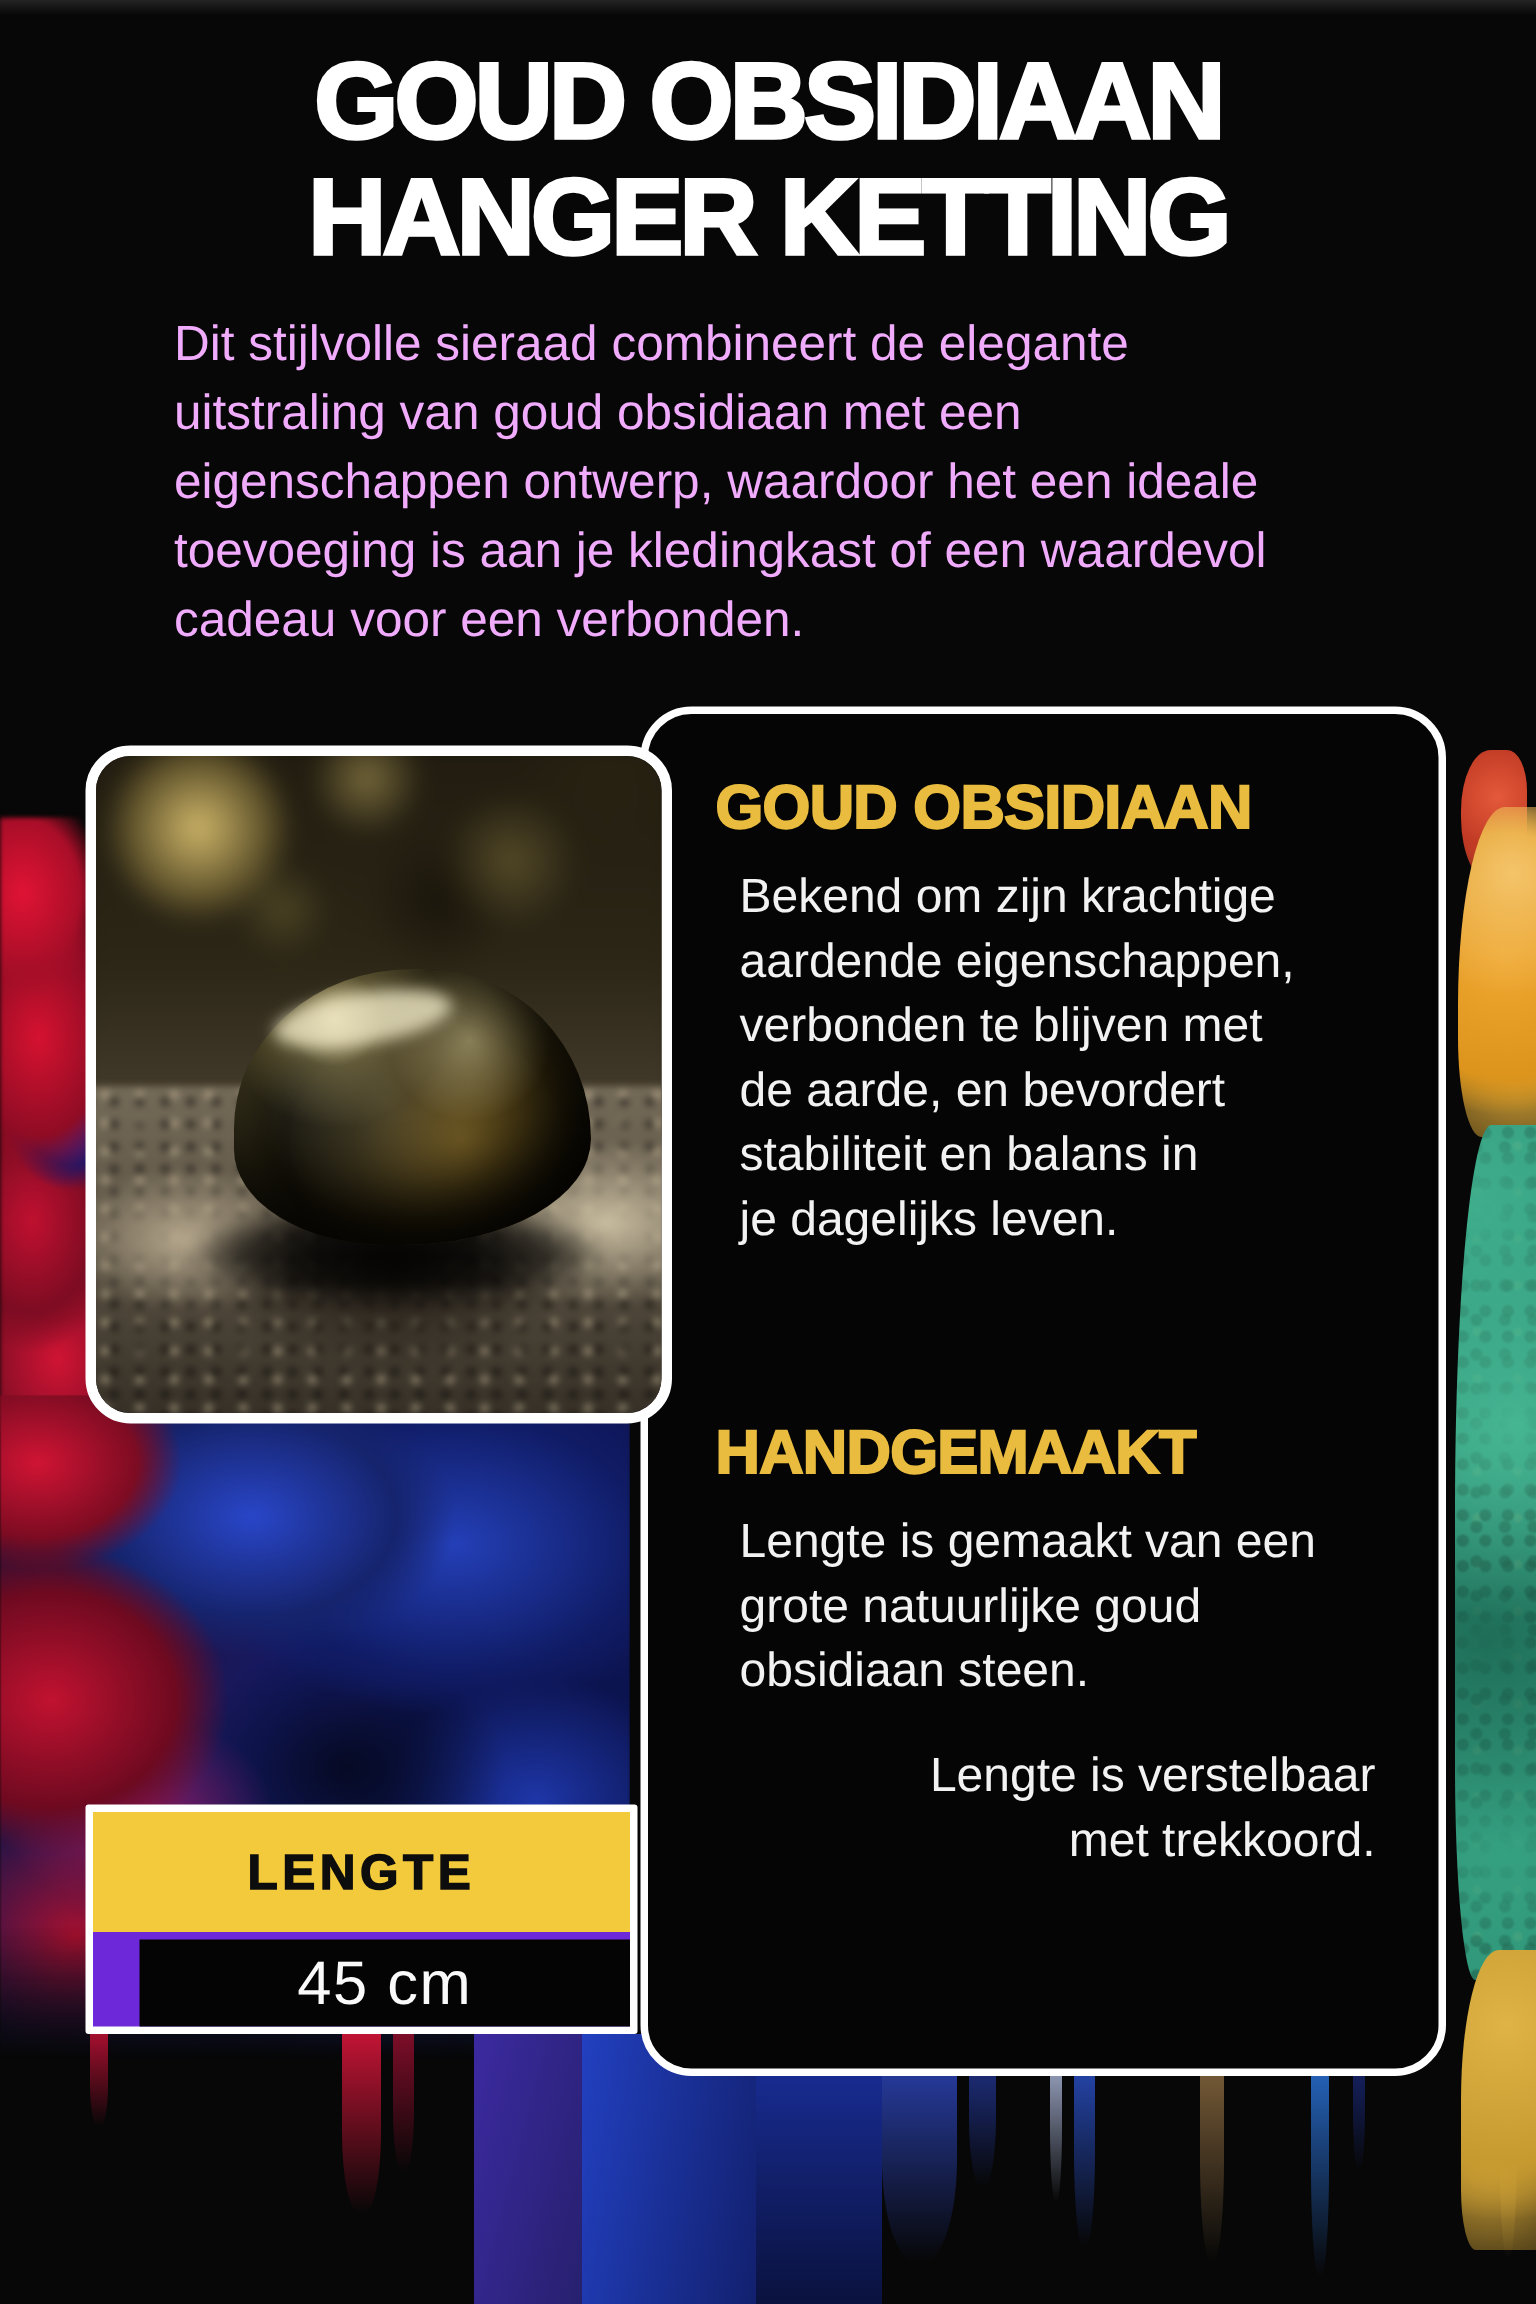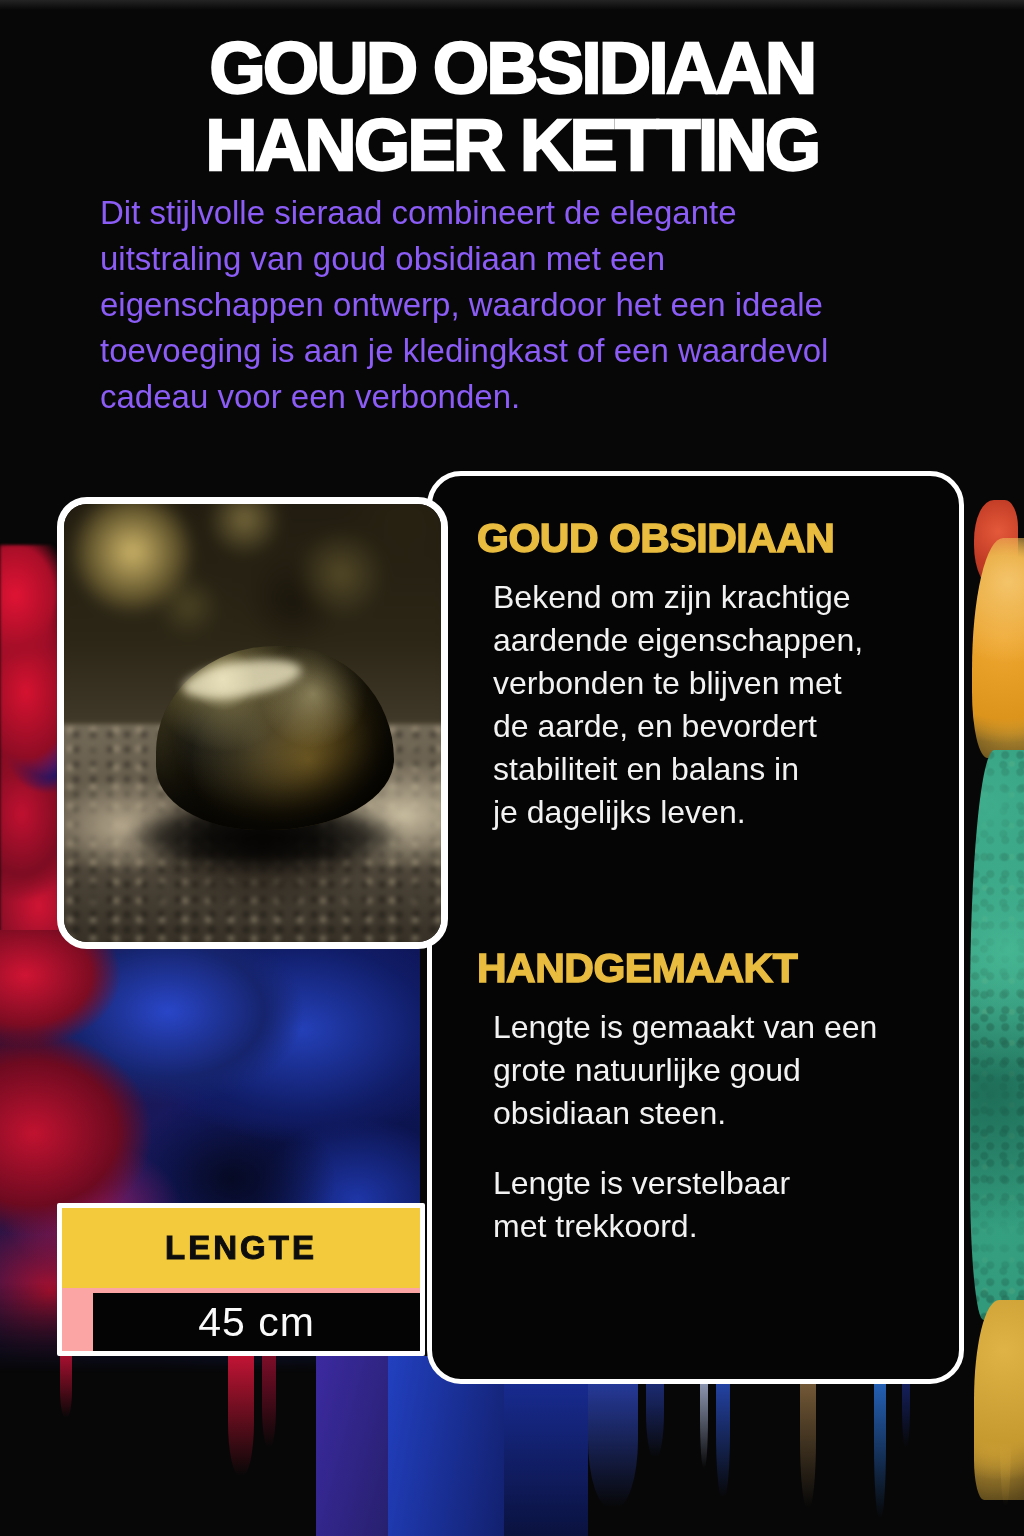--- a/index.html
+++ b/index.html
@@ -75,22 +75,22 @@
       radial-gradient(circle at 30% 40%, rgba(0,0,0,.7) 4%, rgba(0,0,0,0) 12%);}
   
   #title{
     position:absolute;left:0;top:30px;width:1024px;text-align:center;z-index:4;
     color:#ffffff;font-weight:bold;font-size:72px;line-height:77px;
     letter-spacing:-2.5px;-webkit-text-stroke:2.4px #ffffff;margin:0;
   }
   #title span{display:block;}
   
   #intro{
-    position:absolute;left:100px;top:190px;width:880px;z-index:4;margin:0;
-    color:#8b5cf6;font-size:33px;line-height:46px;font-weight:normal;
+    position:absolute;left:100px;top:190px;width:880px;z-index:4;margin:16px;
+    color:#f0abfc;font-size:33px;line-height:46px;font-weight:normal;
   }
   .ln{display:block;}
   
   #stone-card{
     position:absolute;left:57px;top:497px;width:377px;height:438px;z-index:6;
     border:7px solid #ffffff;border-radius:30px;overflow:hidden;background:#181410;
   }
   #photo{position:absolute;left:0;top:0;right:0;bottom:0;}
   #photo-sky{
     position:absolute;left:-12px;top:-12px;right:-12px;height:62%;filter:blur(7px);
@@ -139,25 +139,25 @@
     position:absolute;left:427px;top:471px;width:537px;height:913px;z-index:5;
     background:#050505;border:5px solid #ffffff;border-radius:34px;
     box-sizing:border-box;padding:40px 26px 0 45px;
   }
   .gold-heading{
     color:#e9bc3f;font-weight:bold;font-size:41px;line-height:44px;margin:0 0 16px 0;
     letter-spacing:-.5px;-webkit-text-stroke:1.4px #e9bc3f;
   }
   .panel-body{color:#f2f2f2;font-size:32px;line-height:43px;margin:16px;font-weight:normal;}
   #section-handmade{margin-top:112px;}
-  .panel-body + .panel-body{margin-top:27px;}
+  .panel-body + .panel-body{margin-top:27px;text-align:right;}
   
   #length-box{
     position:absolute;left:57px;top:1203px;width:358px;z-index:5;
-    border:5px solid #ffffff;border-radius:2px;background:#fca5a5;
+    border:5px solid #ffffff;border-radius:2px;background:#6d28d9;
   }
   #length-label{
     height:80px;background:#f2ca3b;display:flex;align-items:center;justify-content:center;
     color:#0d0d0d;font-weight:bold;font-size:33px;letter-spacing:3px;
     -webkit-text-stroke:1px #0d0d0d;
   }
   #length-value{
     height:58px;margin-top:5px;background:#040404;
     display:flex;align-items:center;justify-content:center;
     color:#fafafa;font-size:41px;font-weight:normal;letter-spacing:1px;margin-left:31px;

